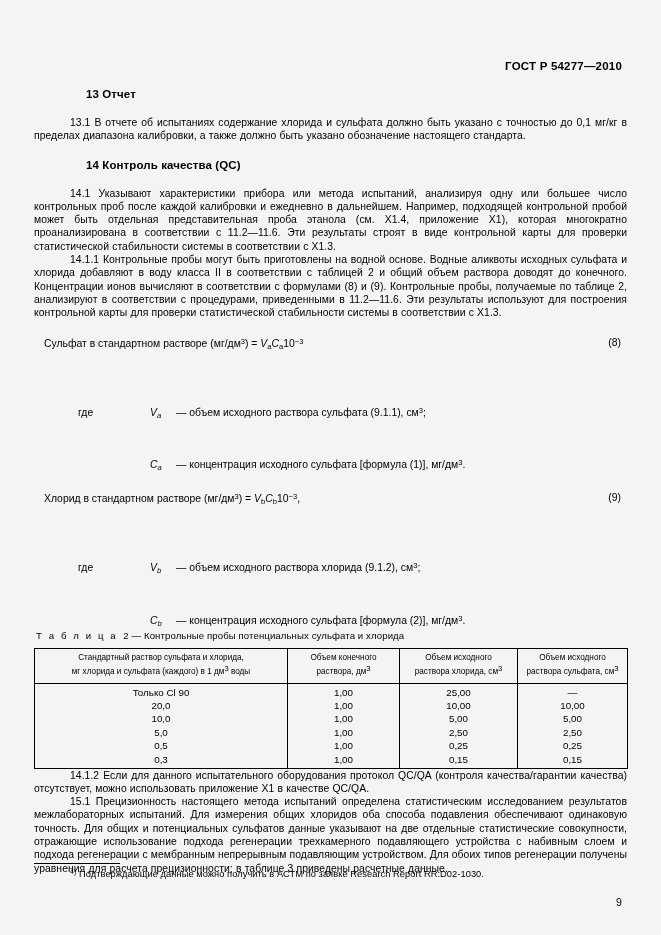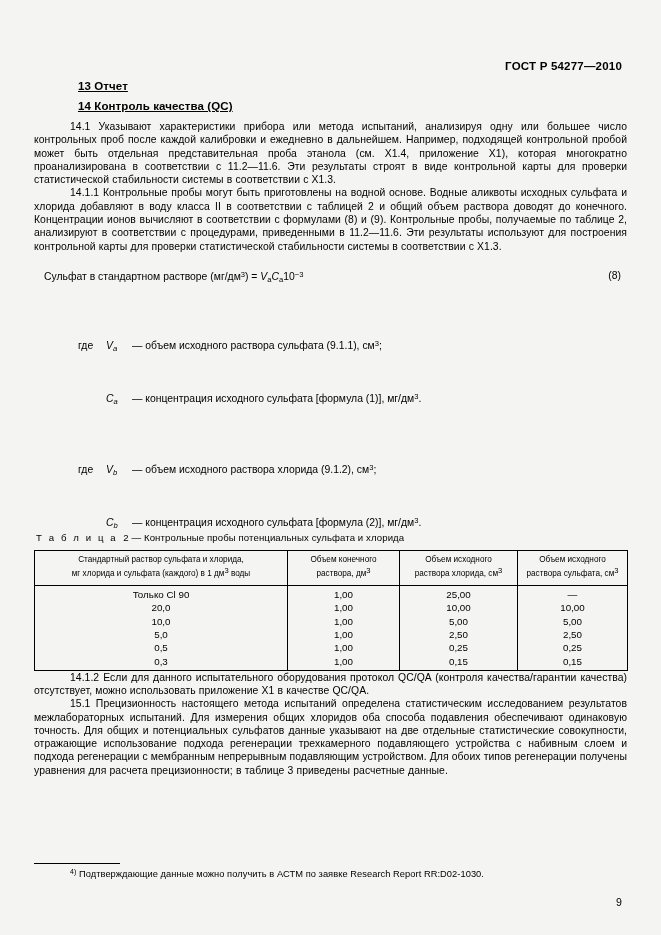--- a/index.html
+++ b/index.html
@@ -28,24 +28,23 @@
     font-size: 11.5px;
     font-weight: bold;
     letter-spacing: 0.2px;
     padding-top: 60px;
     padding-right: 5px;
   }
   
   h2.section-heading {
     font-size: 11.5px;
     font-weight: bold;
-    margin: 8px;
+    margin: 16px;
     padding-left: 36px;
     letter-spacing: 0.1px;
-    text-decoration: underline;
   }
   .h-13 { margin-top: 27px; }
   .h-14 { margin-top: 28px; }
   .h-15 { margin-top: 31px; }
   sup.fn-marker {
     font-size: 7.5px;
     vertical-align: super;
     font-weight: bold;
   }
   
@@ -87,20 +86,21 @@
   .where-block .wlabel {
     display: inline-block;
     width: 28px;
     font-style: italic;
     margin-top: 46px;
   }
   .where-block .wkey {
     display: inline-block;
     width: 26px;
     font-style: italic;
+    margin-left: 44px;
   }
   sub { font-size: 7.6px; vertical-align: -0.25em; }
   sup { font-size: 7.6px; vertical-align: 0.45em; }
   
   .table-caption {
     font-size: 9.6px;
     padding-left: 2px;
     letter-spacing: 0.1px;
   }
   .table-caption .spaced { letter-spacing: 2.1px; }
@@ -161,35 +161,40 @@
   }
 </style>
 </head>
 <body>
 
 <div class="page">
 
   <div class="doc-header">ГОСТ Р 54277—2010</div>
 
   <h2 class="section-heading h-13">13 Отчет</h2>
+  <p class="body-text p-131">13.1 В отчете об испытаниях содержание хлорида и сульфата должно быть указано с точностью до 0,1 мг/кг в пределах диапазона калибровки, а также должно быть указано обозначение настоящего стандарта.</p>
 
   <h2 class="section-heading h-14">14 Контроль качества (QC)</h2>
   <p class="body-text p-141">14.1 Указывают характеристики прибора или метода испытаний, анализируя одну или большее число контрольных проб после каждой калибровки и ежедневно в дальнейшем. Например, подходящей контрольной пробой может быть отдельная представительная проба этанола (см. X1.4, приложение X1), которая многократно проанализирована в соответствии с 11.2—11.6. Эти результаты строят в виде контрольной карты для проверки статистической стабильности системы в соответствии с X1.3.</p>
   <p class="body-text p-1411">14.1.1 Контрольные пробы могут быть приготовлены на водной основе. Водные аликвоты исходных сульфата и хлорида добавляют в воду класса II в соответствии с таблицей 2 и общий объем раствора доводят до конечного. Концентрации ионов вычисляют в соответствии с формулами (8) и (9). Контрольные пробы, получаемые по таблице 2, анализируют в соответствии с процедурами, приведенными в 11.2—11.6. Эти результаты используют для построения контрольной карты для проверки статистической стабильности системы в соответствии с X1.3.</p>
 
   <div class="formula-row">
     <span>Сульфат в стандартном растворе (мг/дм</span><sup>3</sup><span>) = </span><i>V</i><sub>a</sub><i>C</i><sub>a</sub><span>10</span><sup>−3</sup>
     <span class="fnum">(8)</span>
   </div>
 
   <div class="where-block">
     <span class="wrow"><span class="wlabel" style="font-style:normal">где</span><span class="wkey"><i>V</i><sub>a</sub></span><span>— объем исходного раствора сульфата (9.1.1), см</span><sup>3</sup><span>;</span></span>
     <span class="wrow"><span class="wlabel"></span><span class="wkey"><i>C</i><sub>a</sub></span><span>— концентрация исходного сульфата [формула (1)], мг/дм</span><sup>3</sup><span>.</span></span>
   </div>
 
+  <div class="formula-row">
+    <span>Хлорид в стандартном растворе (мг/дм</span><sup>3</sup><span>) = </span><i>V</i><sub>b</sub><i>C</i><sub>b</sub><span>10</span><sup>−3</sup><span>,</span>
+    <span class="fnum">(9)</span>
+  </div>
 
   <div class="where-block">
     <span class="wrow"><span class="wlabel" style="font-style:normal">где</span><span class="wkey"><i>V</i><sub>b</sub></span><span>— объем исходного раствора хлорида (9.1.2), см</span><sup>3</sup><span>;</span></span>
     <span class="wrow"><span class="wlabel"></span><span class="wkey"><i>C</i><sub>b</sub></span><span>— концентрация исходного сульфата [формула (2)], мг/дм</span><sup>3</sup><span>.</span></span>
   </div>
 
   <div class="table-caption">
     <span class="spaced">Т а б л и ц а</span>&nbsp;
     <span>2</span>
     <span>—</span>

